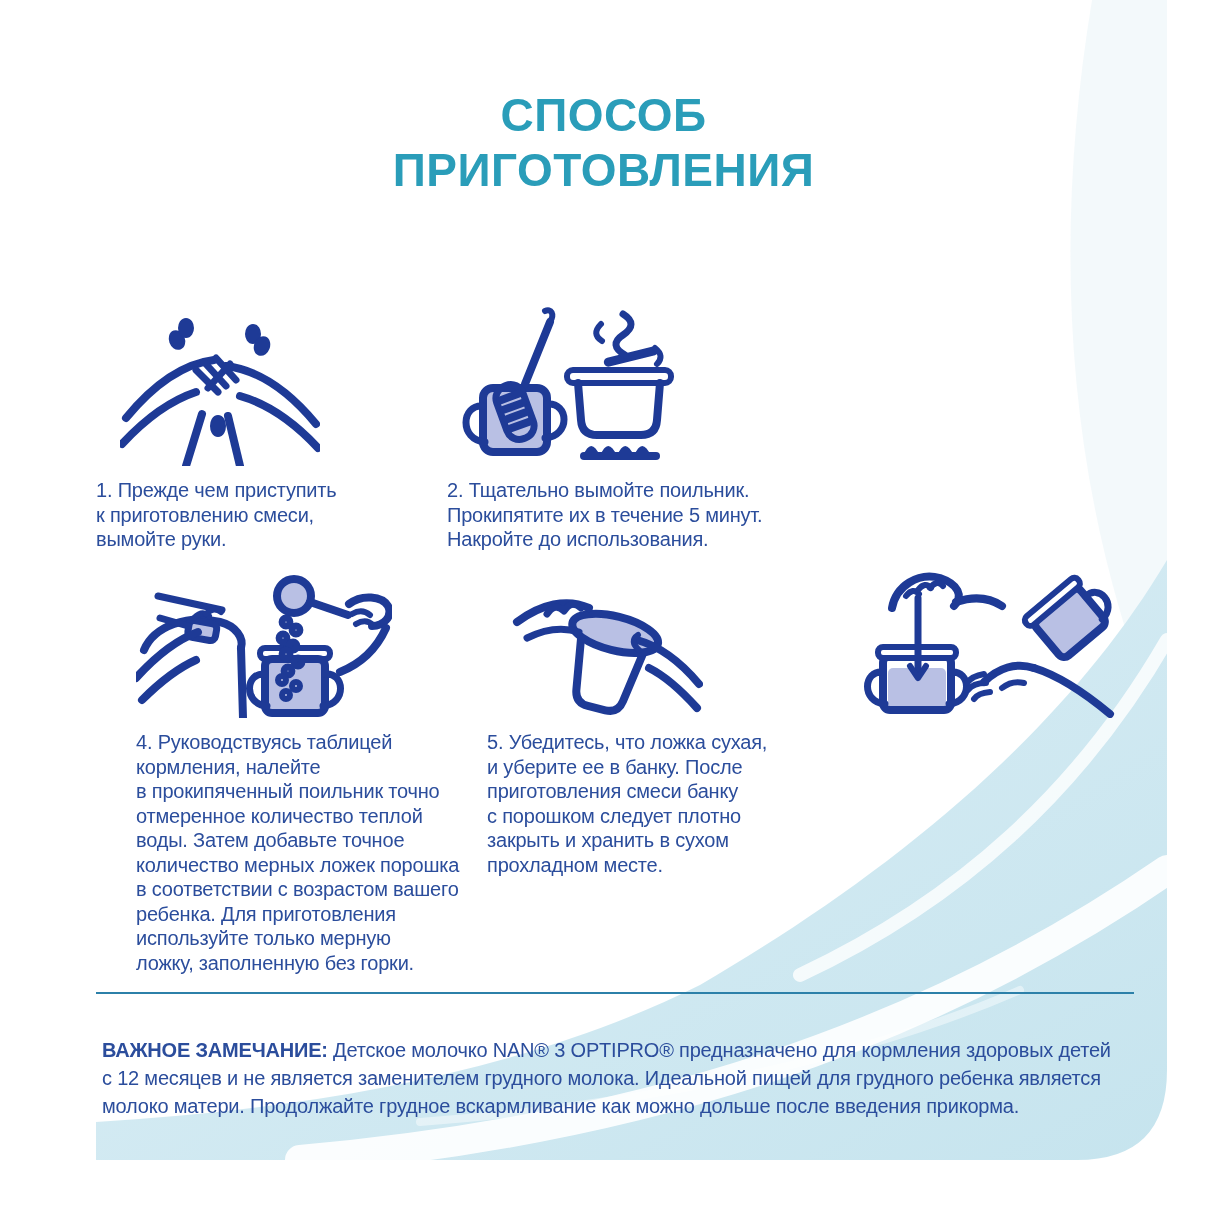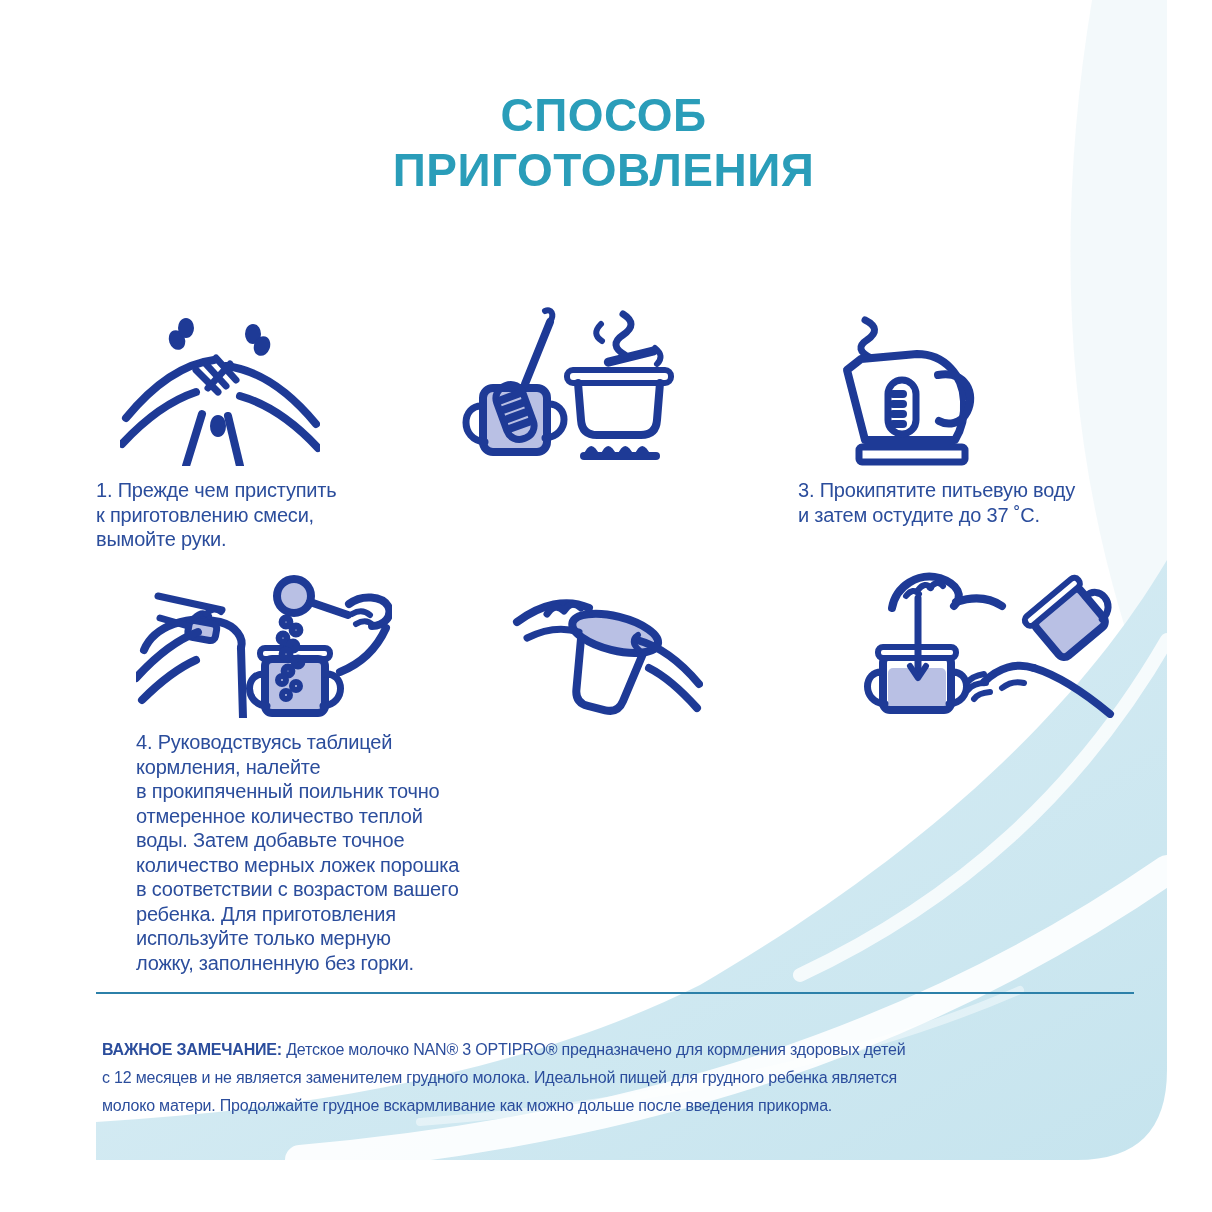--- a/index.html
+++ b/index.html
@@ -18,21 +18,21 @@
   .icon-box{display:flex;align-items:flex-end;justify-content:flex-start;}
   .r1{height:174px;}
   .r2{height:152px;}
   .step-text{margin:12px 0 0 0;font-size:20px;line-height:24.5px;letter-spacing:-0.2px;
              color:var(--text-blue,#2b4d9c);white-space:pre-line;}
 
   .separator{position:absolute;top:992px;left:96px;width:1038px;height:2px;
              background:var(--separator-color,#2c80a9);}
 
   .notice{position:absolute;top:1036px;left:102px;width:1012px;margin:0;
-          font-size:16px;line-height:28px;letter-spacing:-0.2px;
+          font-size:20px;line-height:28px;letter-spacing:-0.2px;
           color:var(--text-blue,#2b4d9c);white-space:pre-line;}
   .notice .lbl{font-weight:700;}
 
   
   .ic path,.ic rect,.ic circle,.ic ellipse,.ic polygon,.ic line{
       fill:none;stroke:currentColor;stroke-width:8;stroke-linecap:round;stroke-linejoin:round;}
   .ic{color:var(--icon-blue,#1e3a96);}
   .s7{stroke-width:7!important;} .s6{stroke-width:6!important;} .s4{stroke-width:4!important;}
   .fillp{fill:var(--icon-fill,#b9c0e4)!important;}
   .fwz{fill:#fff!important;}
@@ -121,41 +121,25 @@
             <path class="fd" d="M136 150 q8 -20 17 0 q8 -20 17 0 q8 -20 17 0 q8 -20 17 0 Z"></path>
             <rect class="fd" x="133" y="146" width="80" height="8" rx="4"></rect>
             <g transform="rotate(-14 184 50)">
                 <rect class="fd" x="156" y="46" width="56" height="9" rx="4.5"></rect>
               </g>
             <path class="s6" d="M208 42 q10 8 2 16"></path>
             <path class="s7" d="M176 8 q16 10 0 21 q-15 10 2 20"></path>
             <path class="s6" d="M154 18 q-10 10 1 17"></path>
           </svg>
         </div>
-      </div>
-
-      <div class="step">
-        <div class="icon-box r1" style="padding-left:27px">
-          <svg class="ic" width="160" height="152" viewBox="0 0 160 152">
-            <path class="s7" d="M40 6 q18 9 2 20 q-14 9 4 18"></path>
-            <path d="M22 56 L36 45 L92 40 C120 40 138 62 139 87 C140 103 136 116 130 126 L40 126 Z"></path>
-            <path d="M113 61 C141 56 151 80 142 98 C136 110 123 112 114 107"></path>
-            <rect class="s7" x="63" y="66" width="28" height="54" rx="14"></rect>
-            <g class="s4">
-              <path d="M68 80 L78 80"></path>
-                <path d="M68 90 L78 90"></path>
-              <path d="M68 100 L78 100"></path>
-                <path d="M68 110 L78 110"></path>
-            </g>
-            <rect class="s7" x="34" y="133" width="106" height="15" rx="3"></rect>
-          </svg>
-        </div>
-        <p class="step-text">3. Прокипятите питьевую воду
-и затем остудите до 37 ˚С.</p>
-      </div>
+        <p class="step-text">2. Тщательно вымойте поильник.
+Прокипятите их в течение 5 минут.
+Накройте до использования.</p>
+      </div>
+
     </div>
 
     <div class="row row2">
 
       <div class="step">
         <div class="icon-box r2">
           <svg class="ic" width="256" height="150" viewBox="0 0 256 150">
             <path d="M8 82 C18 58 52 46 84 54 C100 58 108 70 105 80"></path>
             <path d="M105 80 L107 150"></path>
             <path class="s7" d="M22 28 L86 42"></path>
@@ -211,20 +195,26 @@
               <ellipse class="fillp" cx="99" cy="50" rx="44" ry="17"></ellipse>
             </g>
             <path d="M10 40 C34 22 60 16 82 26"></path>
             <path class="s7" d="M40 32 q8 -12 17 -3 q8 -12 17 -3"></path>
             <path class="s7" d="M20 56 C38 47 56 45 72 50"></path>
             <path d="M192 102 C172 78 152 64 130 58"></path>
             <path d="M190 126 C172 106 158 94 142 86"></path>
             <path class="s6" d="M132 68 q-10 -9 -1 -15"></path>
           </svg>
         </div>
+        <p class="step-text">5. Убедитесь, что ложка сухая,
+и уберите ее в банку. После
+приготовления смеси банку
+с порошком следует плотно
+закрыть и хранить в сухом
+прохладном месте.</p>
       </div>
 
       <div class="step">
         <div class="icon-box r2" style="padding-left:22px">
           <svg class="ic" width="276" height="156" viewBox="0 0 276 156">
             <rect class="fillp ns" x="28" y="106" width="58" height="40" rx="5"></rect>
             <rect x="23" y="94" width="68" height="54" rx="7"></rect>
             <rect class="s6 fwz" x="18" y="85" width="78" height="11" rx="5"></rect>
             <path class="s7" d="M23 110 C3 108 1 140 25 142"></path>
             <path class="s7" d="M91 110 C111 108 113 140 89 142"></path>

